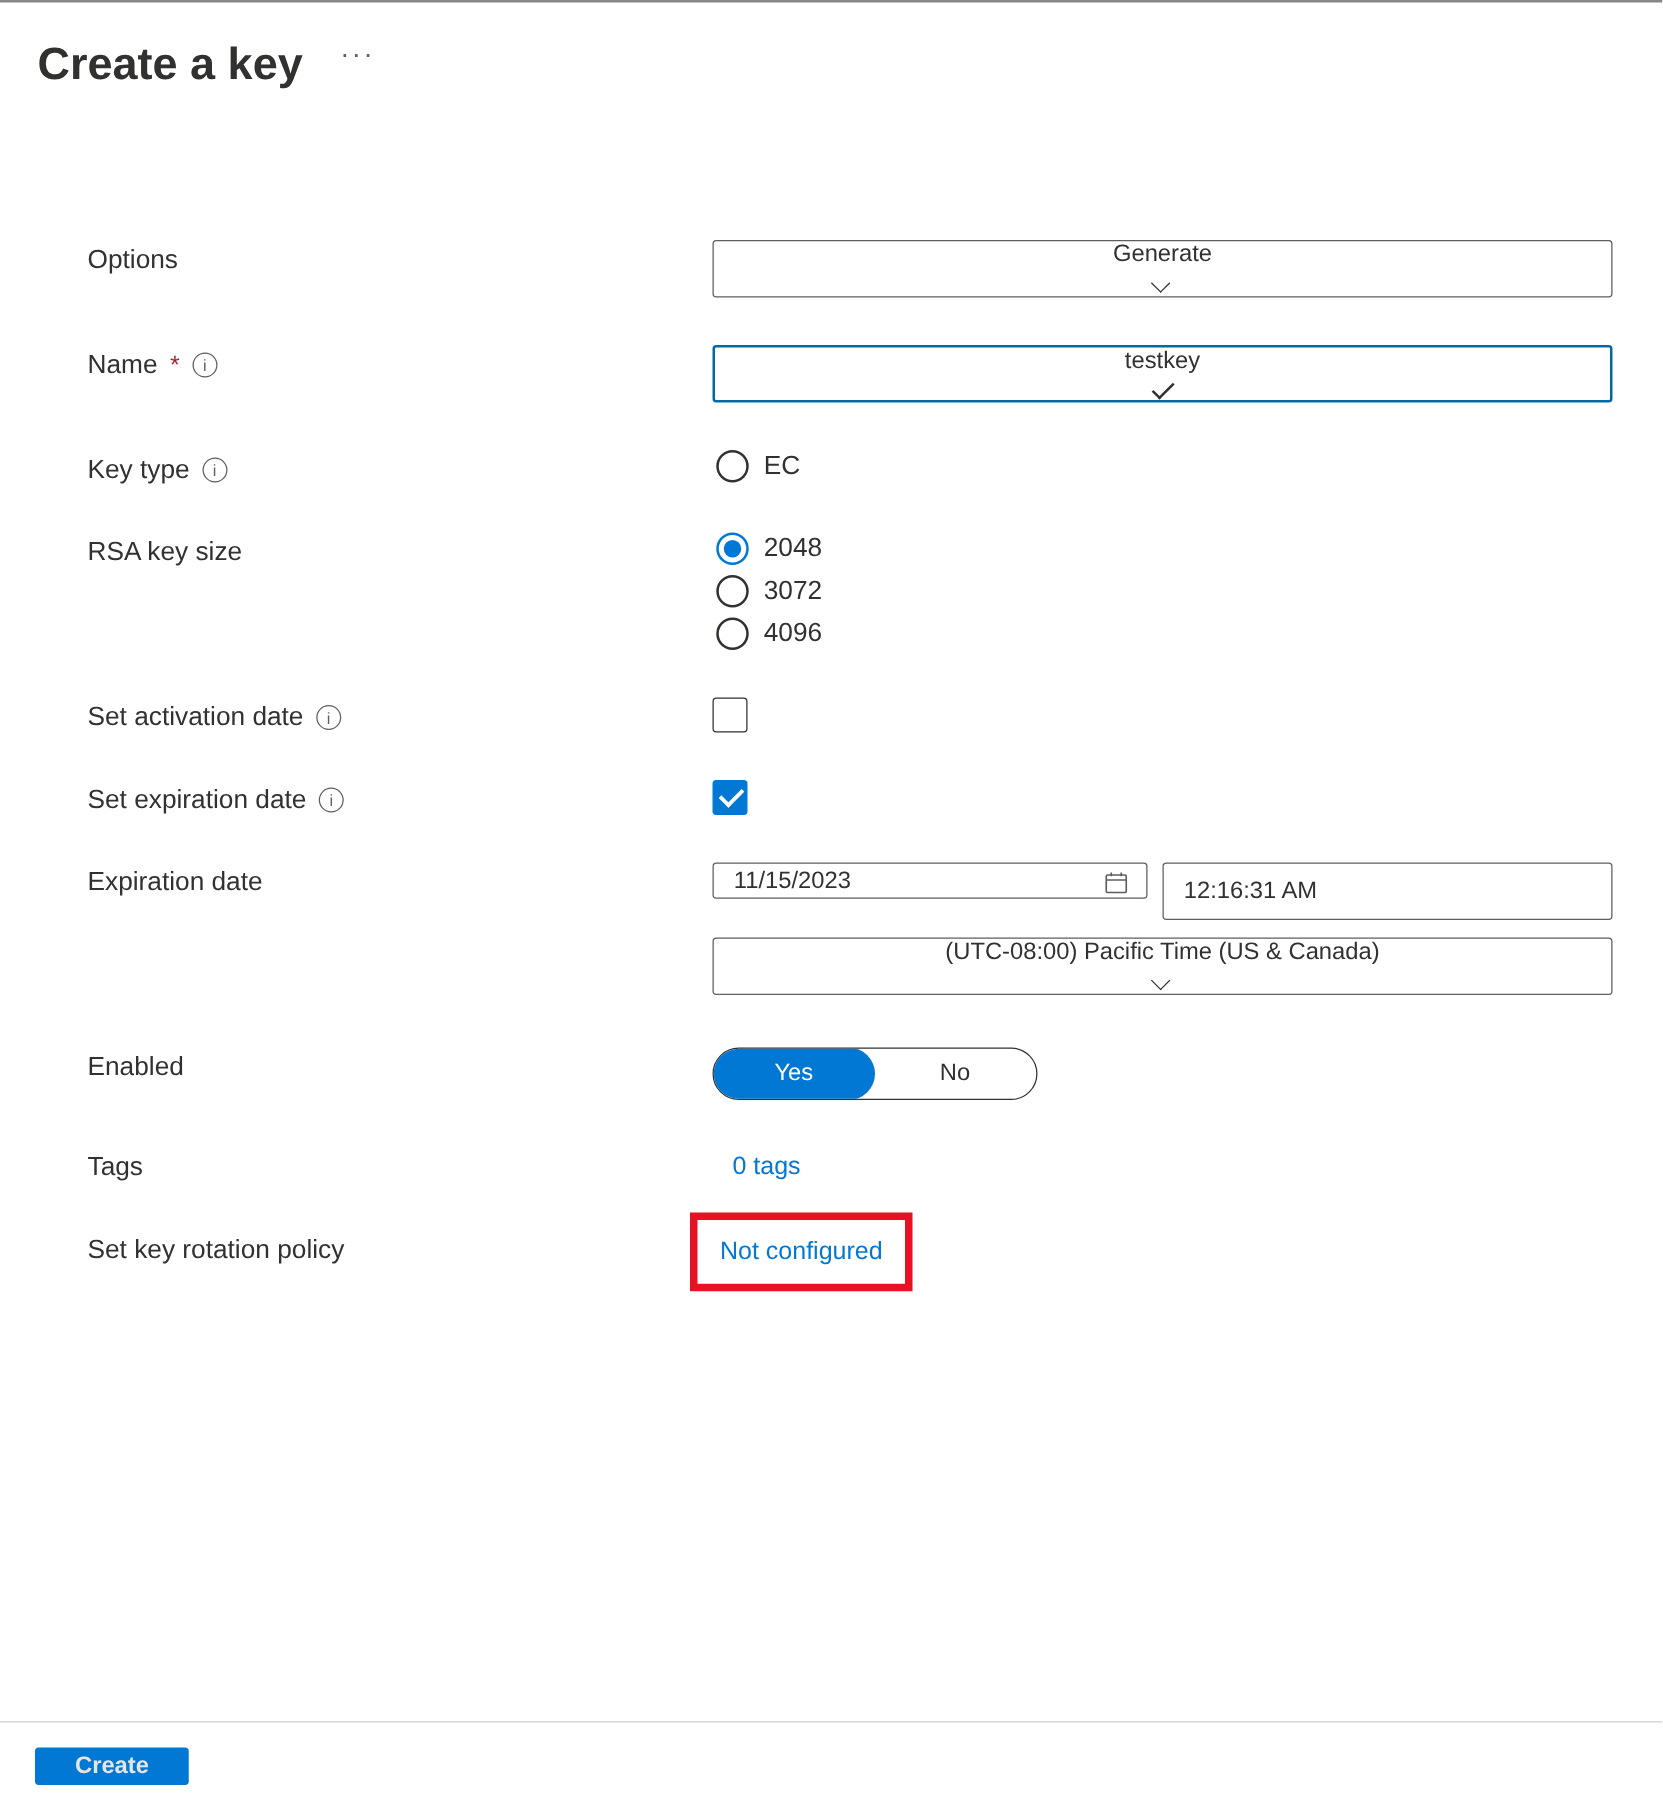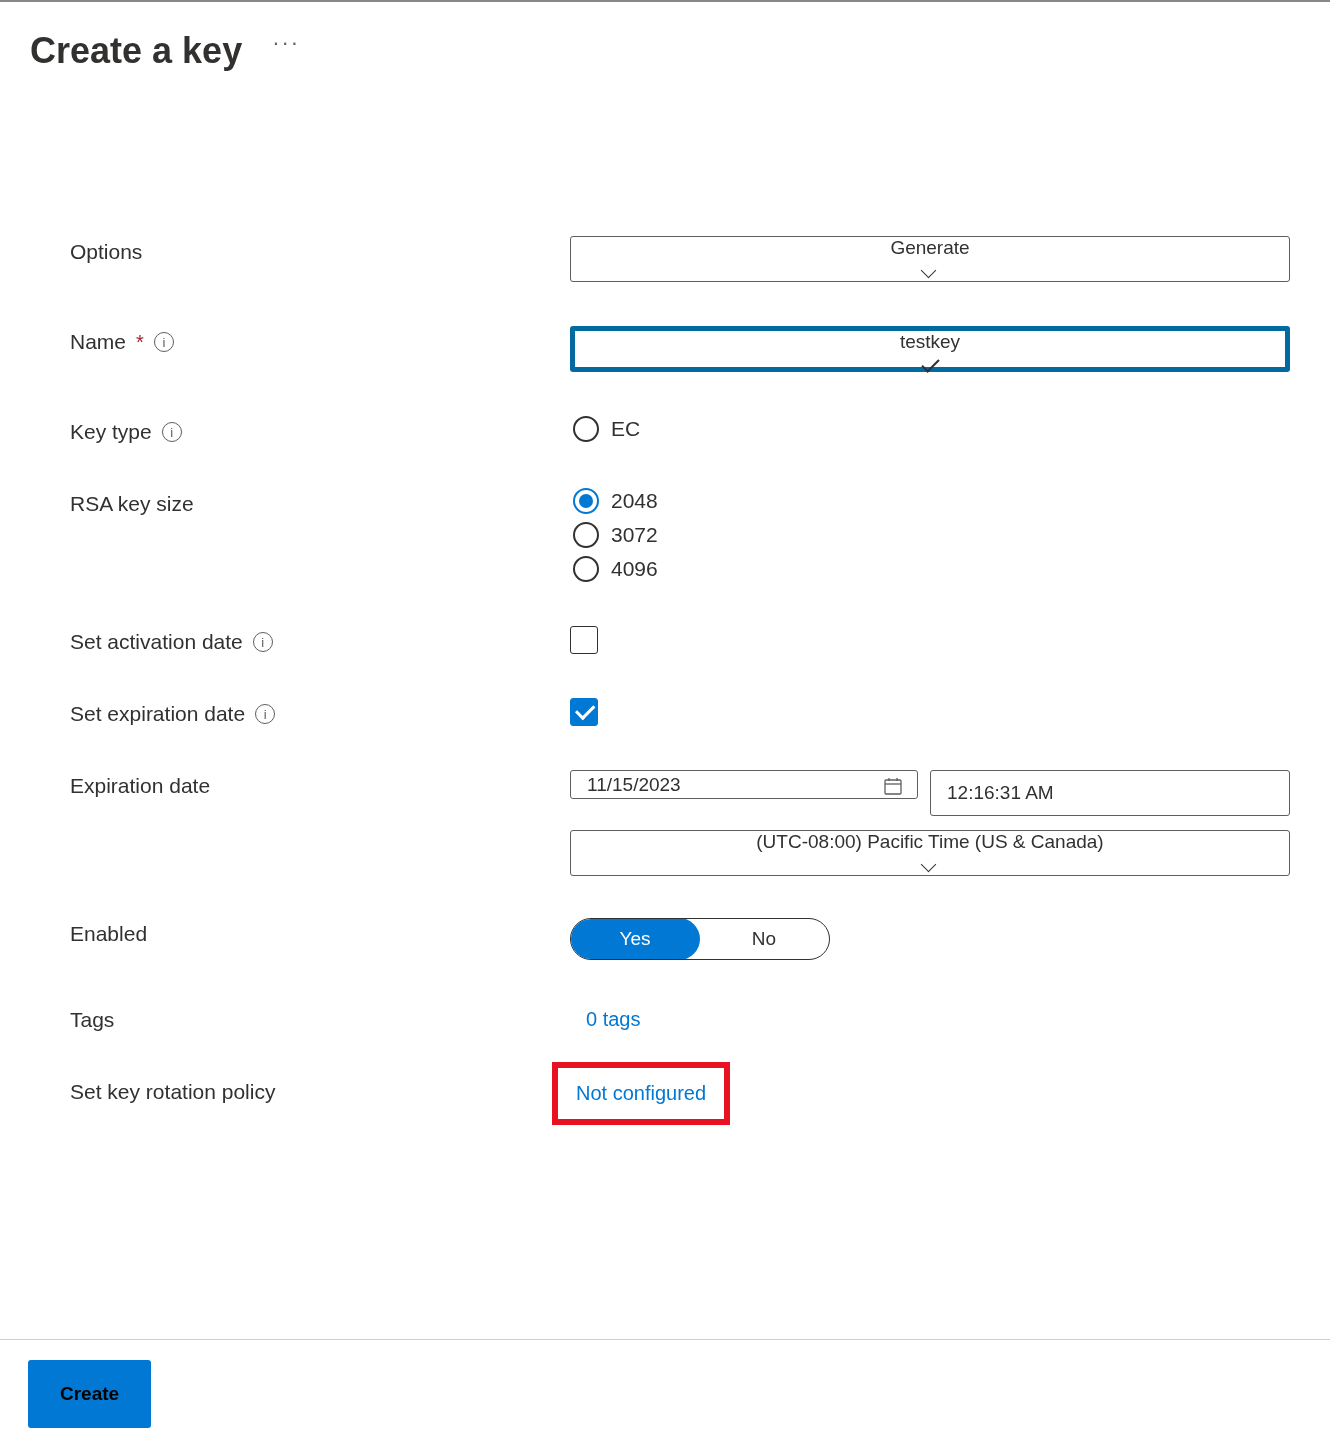--- a/index.html
+++ b/index.html
@@ -37,21 +37,20 @@
       letter-spacing: 2px;
       cursor: pointer;
     }
     .form {
       padding: 120px 40px 0 70px;
     }
     .form-row {
       display: flex;
       align-items: flex-start;
       margin-bottom: 38px;
-      margin-top: 44px;
     }
     .form-label {
       width: 500px;
       font-size: 21px;
       color: #323130;
       padding-top: 4px;
       display: flex;
       align-items: center;
       gap: 10px;
       flex-shrink: 0;
@@ -87,21 +86,21 @@
       font-family: inherit;
       background: #fff;
       position: relative;
       display: flex;
       align-items: center;
       justify-content: space-between;
       cursor: pointer;
       flex-direction: column;
     }
     .text-input.valid {
-      border: 5px solid #0369a1;
+      border: 2px solid #0369a1;
     }
     .chevron-down {
       width: 20px;
       height: 20px;
       position: relative;
     }
     .chevron-down::before {
       content: "";
       position: absolute;
       top: 4px;
@@ -263,25 +262,25 @@
       position: absolute;
       bottom: 0;
       left: 0;
       right: 0;
       border-top: 1px solid #d2d0ce;
       padding: 20px 28px;
       background: #fff;
     }
     .create-button {
       background: #0078d4;
-      color: #000000;
+      color: #e5e5e5;
       border: none;
       font-size: 19px;
       font-weight: 600;
-      padding: 23px 32px;
+      padding: 4px 32px;
       border-radius: 3px;
       cursor: pointer;
       font-family: inherit;
     }
     .tags-row .form-control { padding-left: 16px; }
     .rotation-row .form-control { padding-left: 0; }
   </style>
 </head>
 <body>
 

